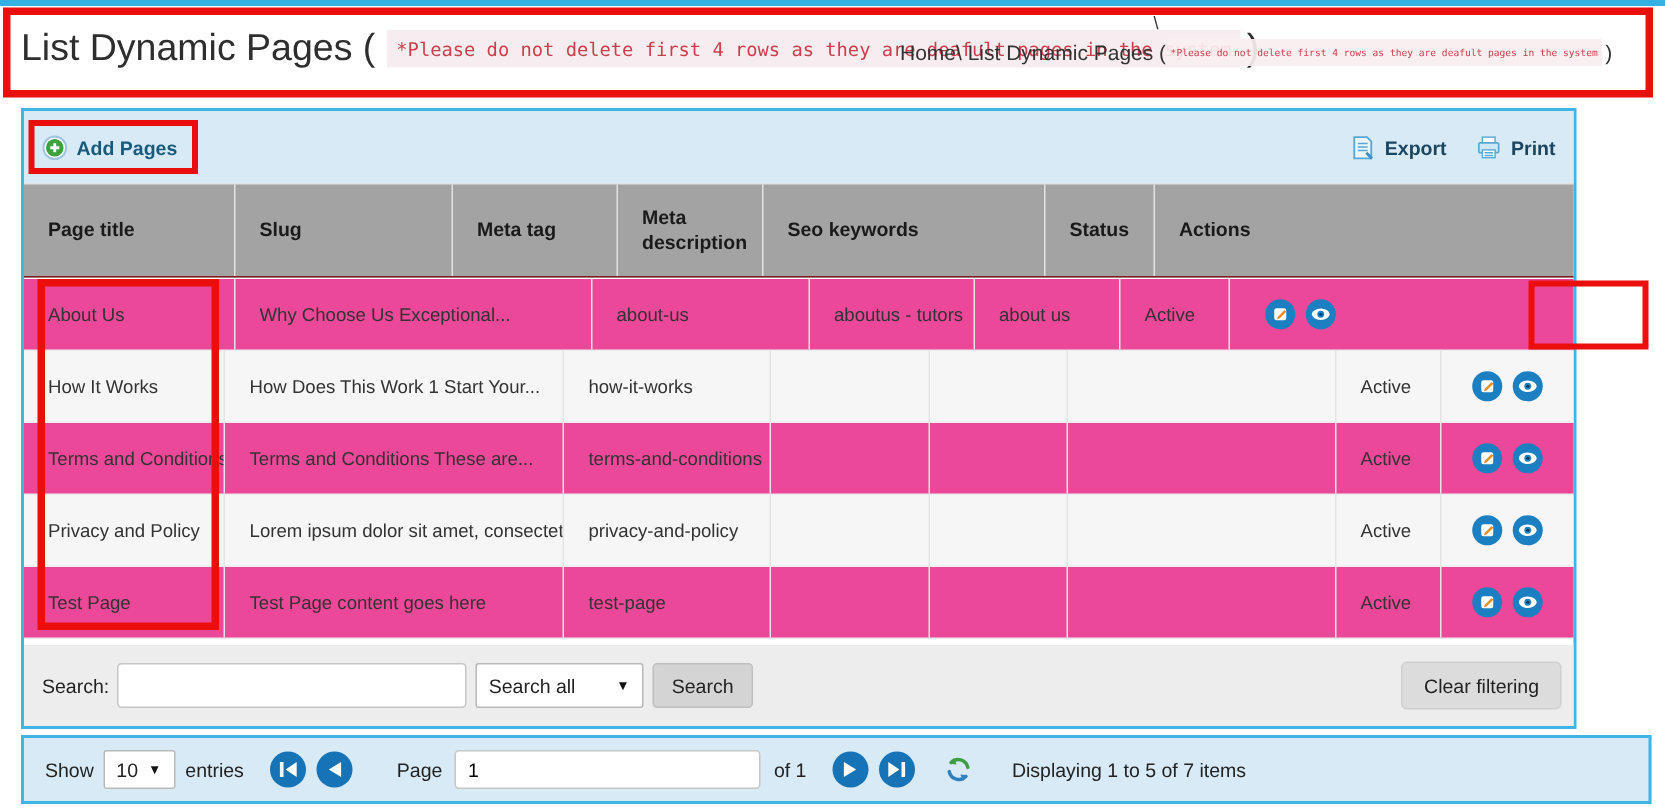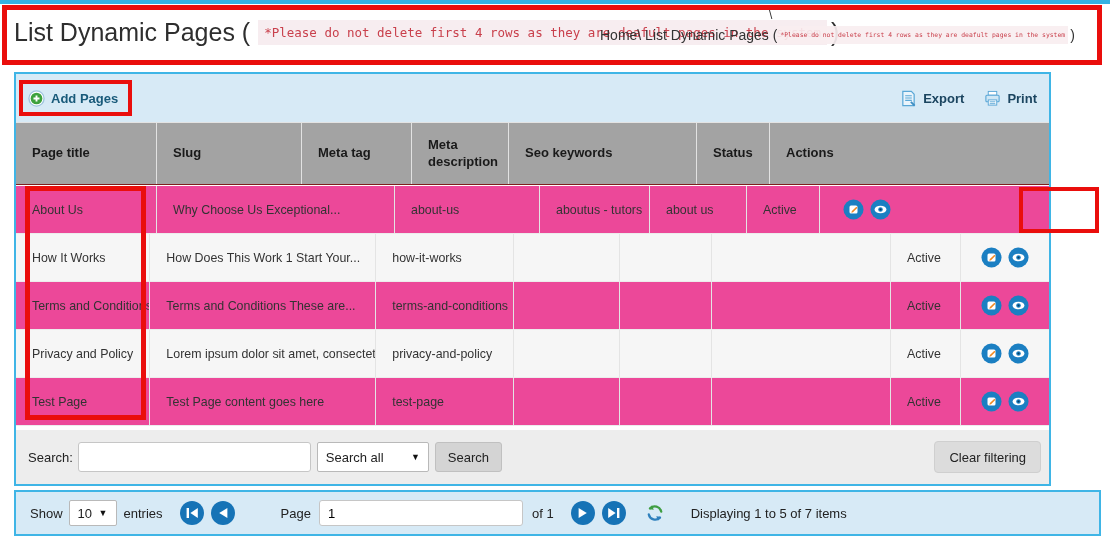--- a/index.html
+++ b/index.html
@@ -305,21 +305,21 @@
           </svg>
         </span>
       <span class="icon-btn">
           <svg width="26" height="26" viewBox="0 0 26 26">
             <circle cx="13" cy="13" r="12" fill="#1673b6"></circle>
             <path d="M17.4 8 v10 l-8.2 -5 Z" fill="#fff"></path>
           </svg>
         </span>
     </span>
 
-    <span class="pg-lbl" style="margin-left:32px;padding-left:13px;">Page</span>
+    <span class="pg-lbl" style="margin-left:16px;padding-left:13px;">Page</span>
     <input class="page-input" type="text" value="1" style="">
     <span class="of-lbl">of 1</span>
 
     <span class="nav-group">
       <span class="icon-btn">
           <svg width="26" height="26" viewBox="0 0 26 26">
             <circle cx="13" cy="13" r="12" fill="#1673b6"></circle>
             <path d="M8.6 8 v10 l8.2 -5 Z" fill="#fff"></path>
           </svg>
         </span>

